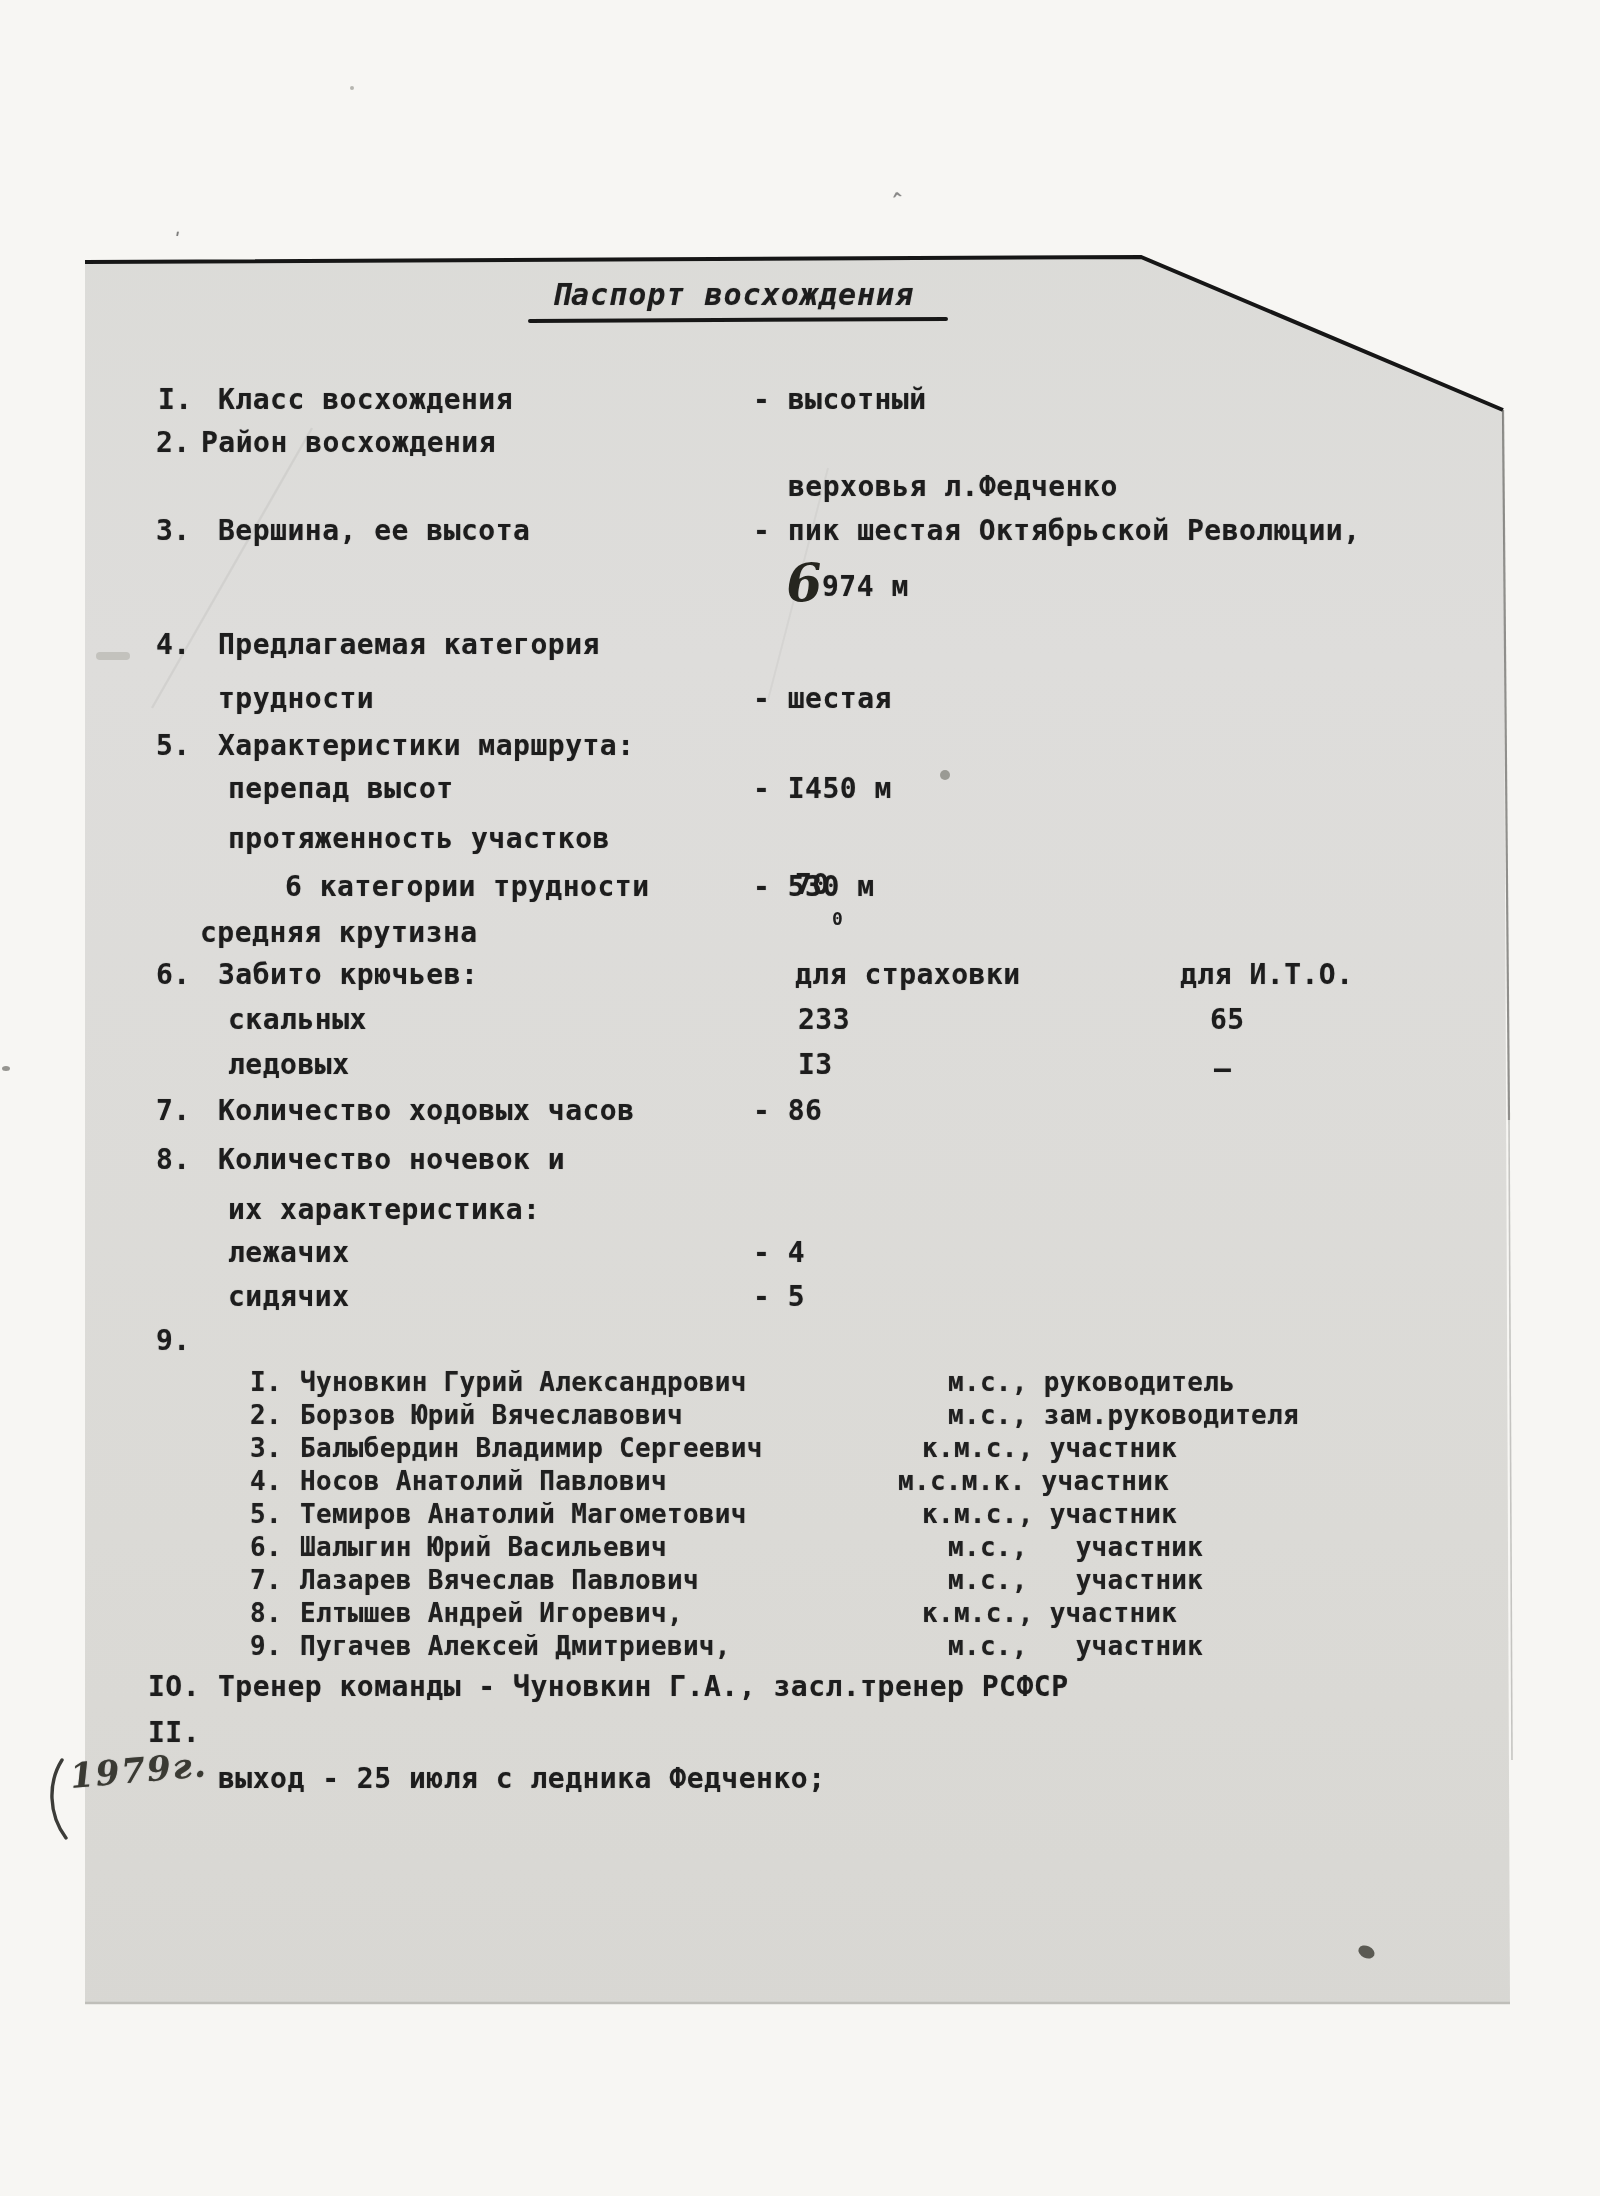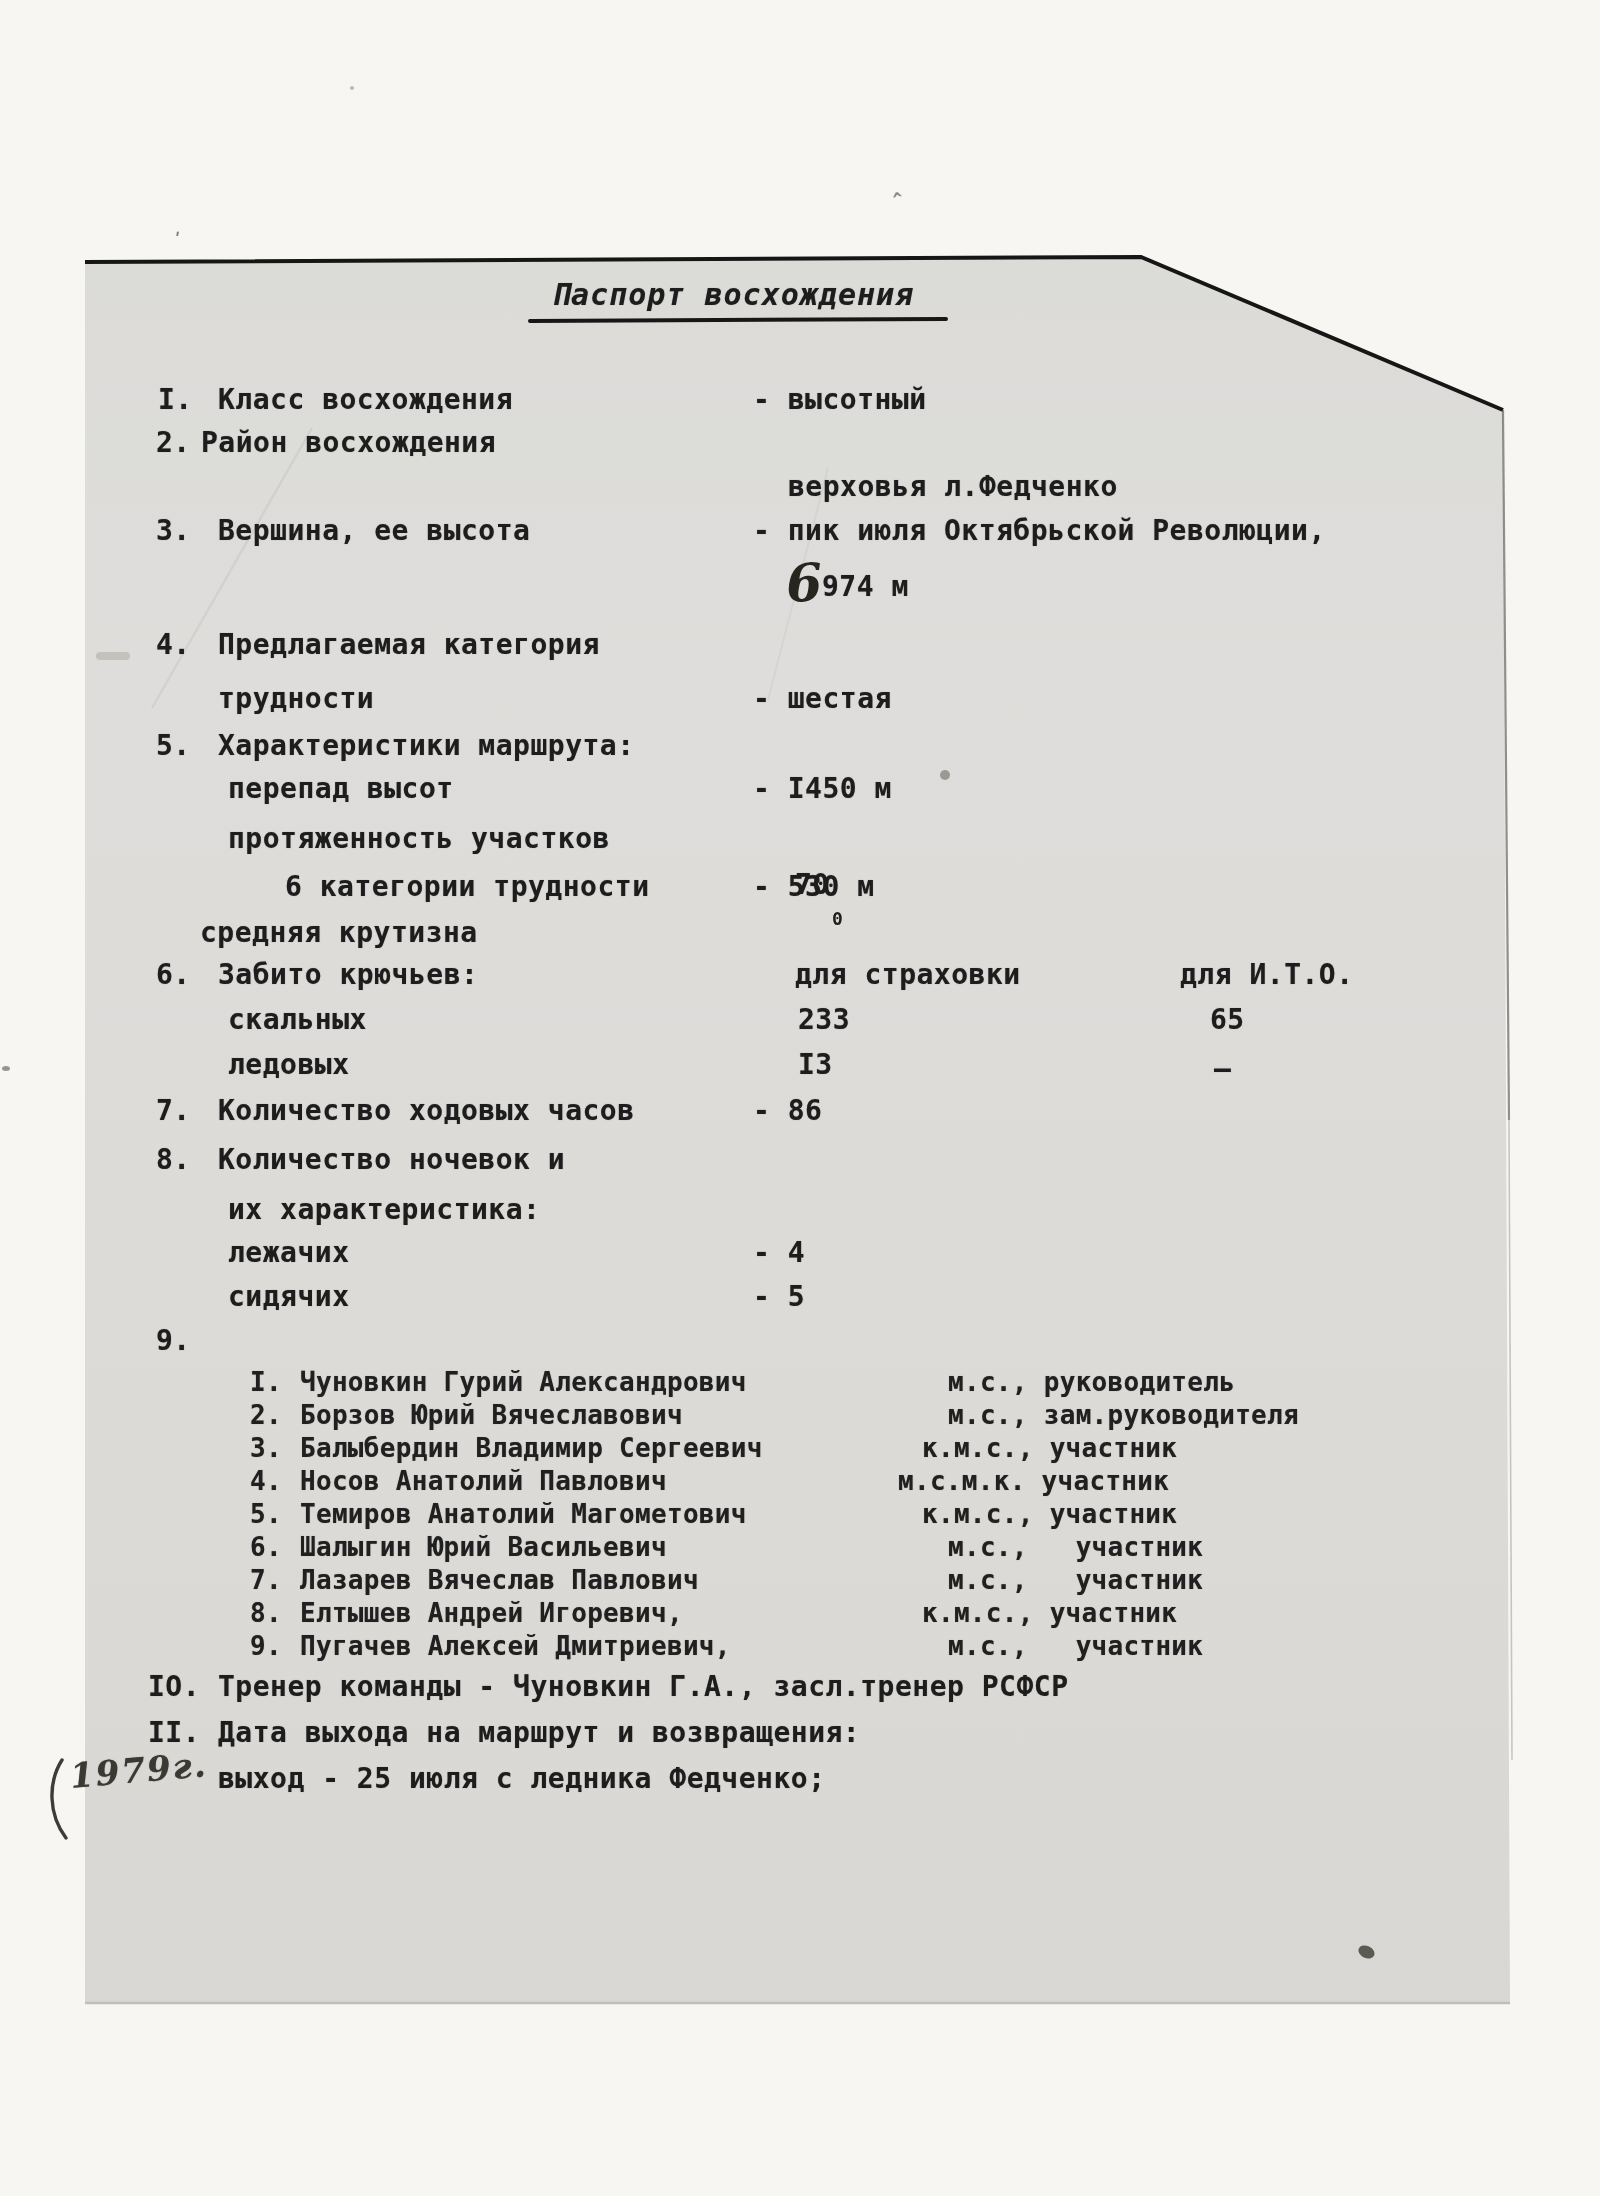--- a/index.html
+++ b/index.html
@@ -47,21 +47,21 @@
   <div class="tw" style="left:158px;top:385px">I.</div>
   <div class="tw" style="left:218px;top:385px">Класс восхождения</div>
   <div class="tw" style="left:753px;top:385px">- высотный</div>
 
   <div class="tw" style="left:156px;top:428px">2.</div>
   <div class="tw" style="left:201px;top:428px">Район восхождения</div>
   <div class="tw" style="left:788px;top:472px">верховья л.Федченко</div>
 
   <div class="tw" style="left:156px;top:516px">3.</div>
   <div class="tw" style="left:218px;top:516px">Вершина, ее высота</div>
-  <div class="tw" style="left:753px;top:516px">- пик июля Октябрьской Революции,</div>
+  <div class="tw" style="left:753px;top:516px">- пик шестая Октябрьской Революции,</div>
   <div class="hand hand6" style="left:786px;top:552px">6</div>
   <div class="tw" style="left:822px;top:572px">974 м</div>
 
   <div class="tw" style="left:156px;top:630px">4.</div>
   <div class="tw" style="left:218px;top:630px">Предлагаемая категория</div>
   <div class="tw" style="left:218px;top:684px">трудности</div>
   <div class="tw" style="left:753px;top:684px">- шестая</div>
 
   <div class="tw" style="left:156px;top:731px">5.</div>
   <div class="tw" style="left:218px;top:731px">Характеристики маршрута:</div>
@@ -132,21 +132,20 @@
   <div class="tw26" style="left:922px;top:1599px">к.м.с., участник</div>
 
   <div class="tw26" style="left:250px;top:1632px">9.</div>
   <div class="tw26" style="left:300px;top:1632px">Пугачев Алексей Дмитриевич,</div>
   <div class="tw26" style="left:948px;top:1632px">м.с.,   участник</div>
 
   <div class="tw" style="left:148px;top:1672px">IO.</div>
   <div class="tw" style="left:218px;top:1672px">Тренер команды - Чуновкин Г.А., засл.тренер РСФСР</div>
 
   <div class="tw" style="left:148px;top:1718px">II.</div>
-  <div class="tw" style="left:218px;top:1718px">Дата выхода на маршрут и возвращения:</div>
 
   <div class="hand year" style="left:70px;top:1750px">1979г.</div>
 
   <div class="tw" style="left:218px;top:1764px">выход - 25 июля с ледника Федченко;</div>
 
   <div class="speck" style="left:940px;top:770px;width:10px;height:10px;background:#8e8e87;opacity:.85"></div>
   <div class="speck" style="left:1358px;top:1946px;width:17px;height:12px;background:#44443c;opacity:.85;transform:rotate(25deg)"></div>
   <div class="tw" style="left:172px;top:230px;font-size:18px;opacity:.55">ʹ</div>
   <div class="tw" style="left:893px;top:190px;font-size:16px;opacity:.5;transform:rotate(-10deg)">^</div>
   <div class="speck" style="left:96px;top:652px;width:34px;height:8px;background:#a7a7a0;opacity:.5;border-radius:4px"></div>

